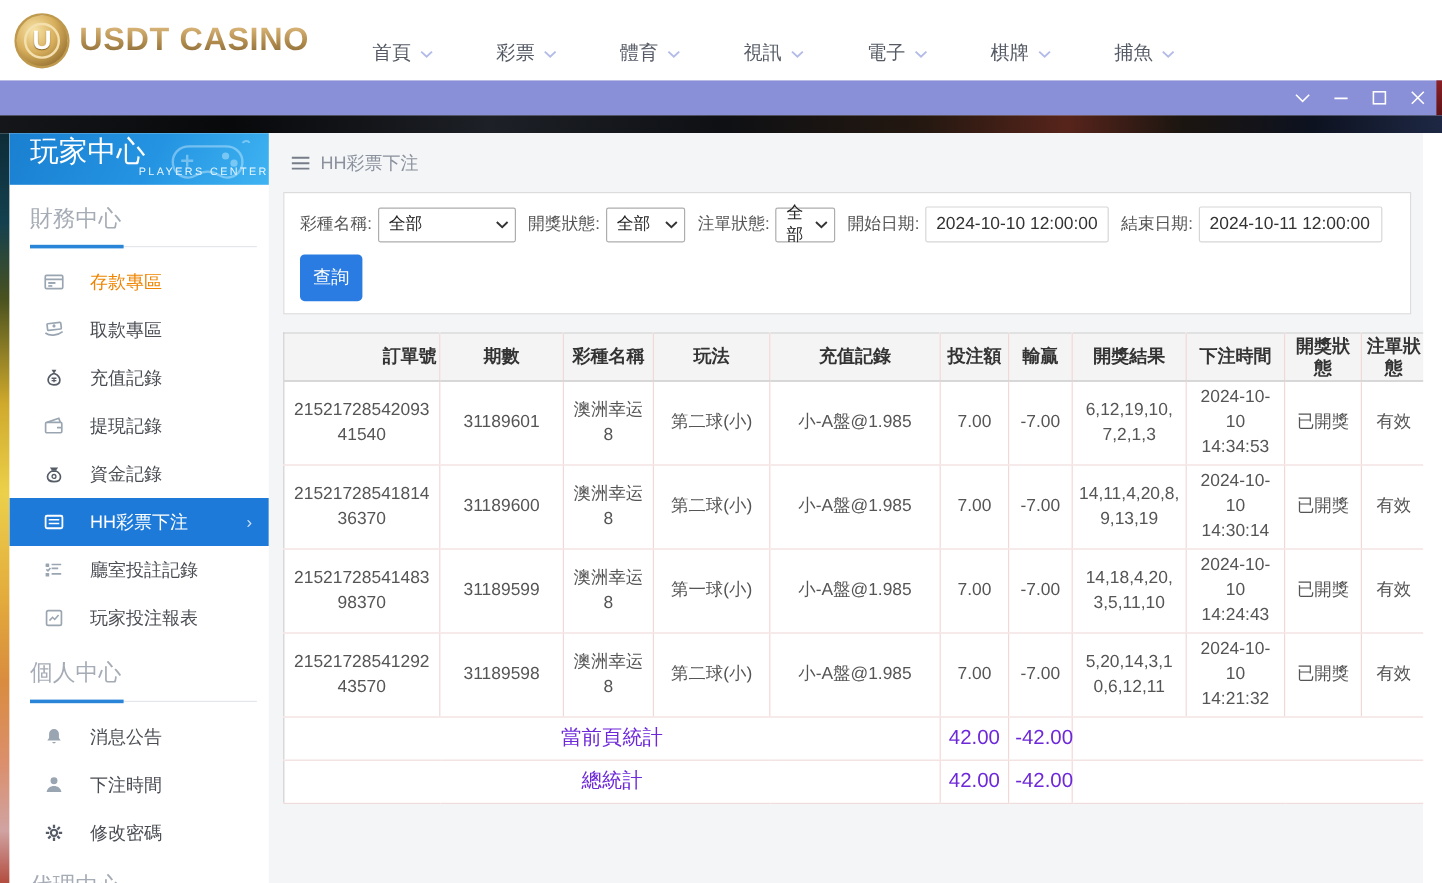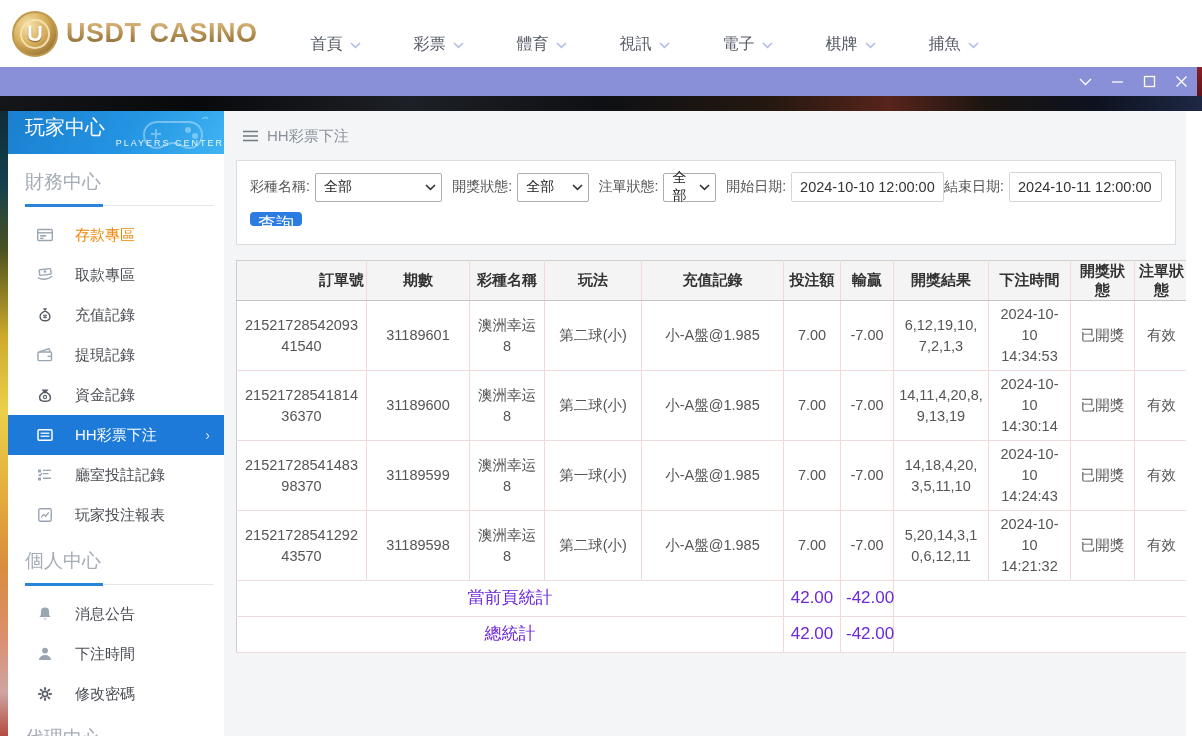--- a/index.html
+++ b/index.html
@@ -35,21 +35,21 @@
 
   
   .app { display:flex; height:625px; background:#fff; }
   .bg-left { width:8px;
     background:linear-gradient(180deg,#0d2c38 0%,#14404e 12%,#49511f 22%,#cfa92c 36%,#ecd04a 48%,#e3ab3c 62%,#d98c3e 73%,#db8f6c 84%,#d0a3a2 93%,#b34c3e 100%); }
 
   
   .sidebar { width:216px; background:#fff; flex-shrink:0; }
   .sb-header { height:43px; padding:5px 0 0 17px; position:relative; overflow:hidden;
     background:linear-gradient(120deg,#1a7fd0 0%,#2494e2 55%,#3fb4f2 100%); }
-  .sb-title { color:#fff; font-size:20px; line-height:22px; }
+  .sb-title { color:#fff; font-size:24px; line-height:22px; }
   .sb-sub { color:#eaf6ff; font-size:9px; letter-spacing:2px;text-align:right; }
   .sb-gamepad { position:absolute; right:10px; top:4px; opacity:.45; }
   .sec-title { margin:15px 0 0 17px; font-size:19px; color:#a6acb6; }
   .sec-rule { margin-top:9px; height:3px; position:relative; }
   .sec-rule::before { content:""; position:absolute; left:17px; right:10px; top:1px; height:1px; background:#e3e6ea; }
   .sec-rule::after { content:""; position:absolute; left:17px; top:0; width:78px; height:3px; background:#2a85d8; }
   .menu { list-style:none; margin-top:8px; }
   .menu li { height:40px; display:flex; align-items:center; padding-left:27px; cursor:pointer; }
   .menu .mi-icon { width:19px; display:flex; justify-content:center; color:#9aa5b2; }
   .menu .mi-label { margin-left:21px; font-size:15px; color:#4a4d53; }
@@ -68,23 +68,23 @@
   .page-title .pt-text { margin-left:9px; font-size:15px; color:#8b919d; }
 
   .filter-panel { margin-top:9px; background:#fff; border:1px solid #dcdcdc; padding:11px 13px 10px; }
   .filter-row { display:flex; align-items:center; }
   .f-label { font-size:14px; color:#555; margin-right:5px; white-space:nowrap; }
   .sel { position:relative; height:29px; border:1px solid #adadad; border-radius:2px; background:#fff;
     display:flex; align-items:center; padding:0 20px 0 8px; font-size:14px; color:#222; cursor:pointer; margin-right:10px; }
   .sel svg { position:absolute; right:5px; top:10px; }
   .sel-wide { width:150px; } .sel-mid { width:80px; padding-right:24px; } .sel-narrow { width:58px; }
   .date-input { height:30px; width:153px; border:1px solid #d6d6d6; border-radius:2px; font-size:14.5px;
-    color:#333; padding:0 8px; font-family:inherit; }
-  .btn-query { margin-top:10px; width:52px; height:14px; background:#2a7ce2; color:#fff; border:none;
-    border-radius:4px; font-size:18px; cursor:pointer; font-family:Liberation Mono, monospace; }
+    color:#333; padding:0 8px; margin-right:10px; font-family:inherit; }
+  .btn-query { margin-top:10px; width:52px; height:39px; background:#2a7ce2; color:#fff; border:none;
+    border-radius:4px; font-size:15px; cursor:pointer; font-family:Liberation Mono, monospace; }
 
   
   table.bets { margin-top:15px; width:100%; border-collapse:collapse; background:#fff;
     table-layout:fixed; border:1px solid #cfcfcf; }
   .bets th { height:40px; background:#f4f4f4; font-size:15px; font-weight:bold; color:#333;
     border-left:1px solid #f2d9d9; border-bottom:1px solid #c4c4c4; padding:0 2px; }
   .bets th:first-child { border-left:none;text-align:right; }
   .bets td { height:56px; text-align:center; font-size:14.5px; color:#555; padding:3px 5px;
     border-left:1px solid #f2d9d9; border-bottom:1px solid #f0dcdc; line-height:1.45; }
   .bets td:first-child { border-left:none; }

